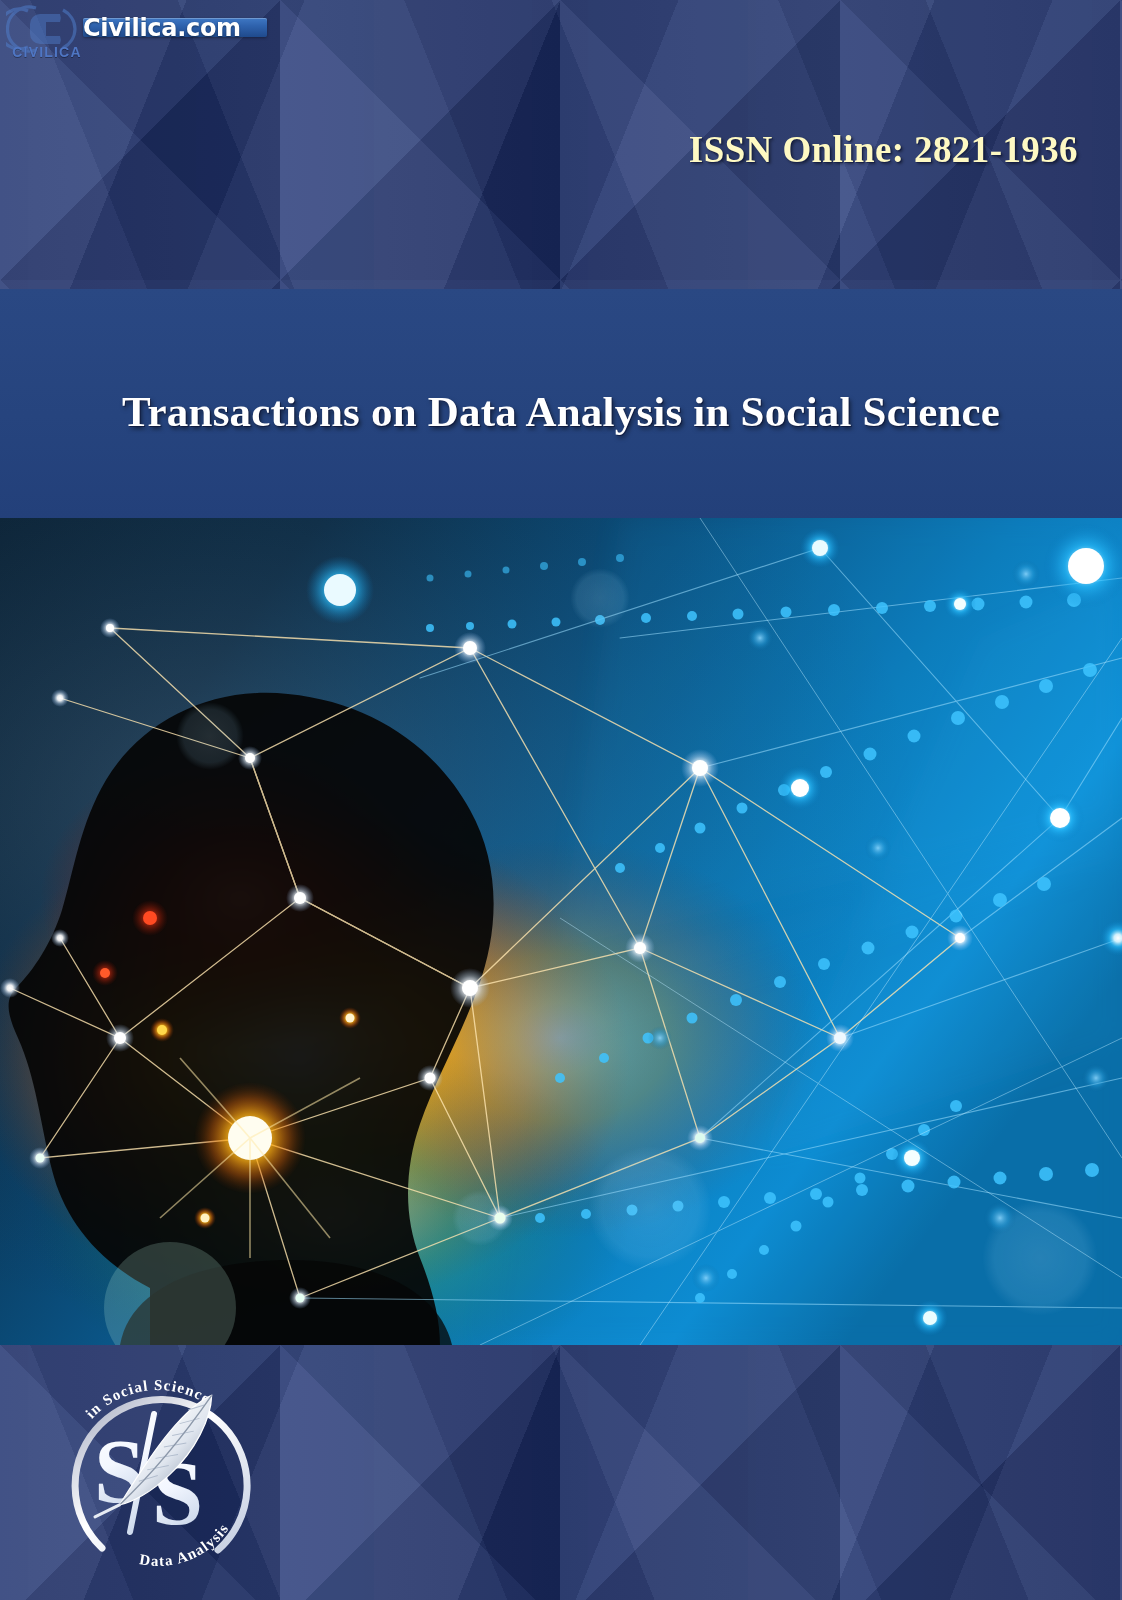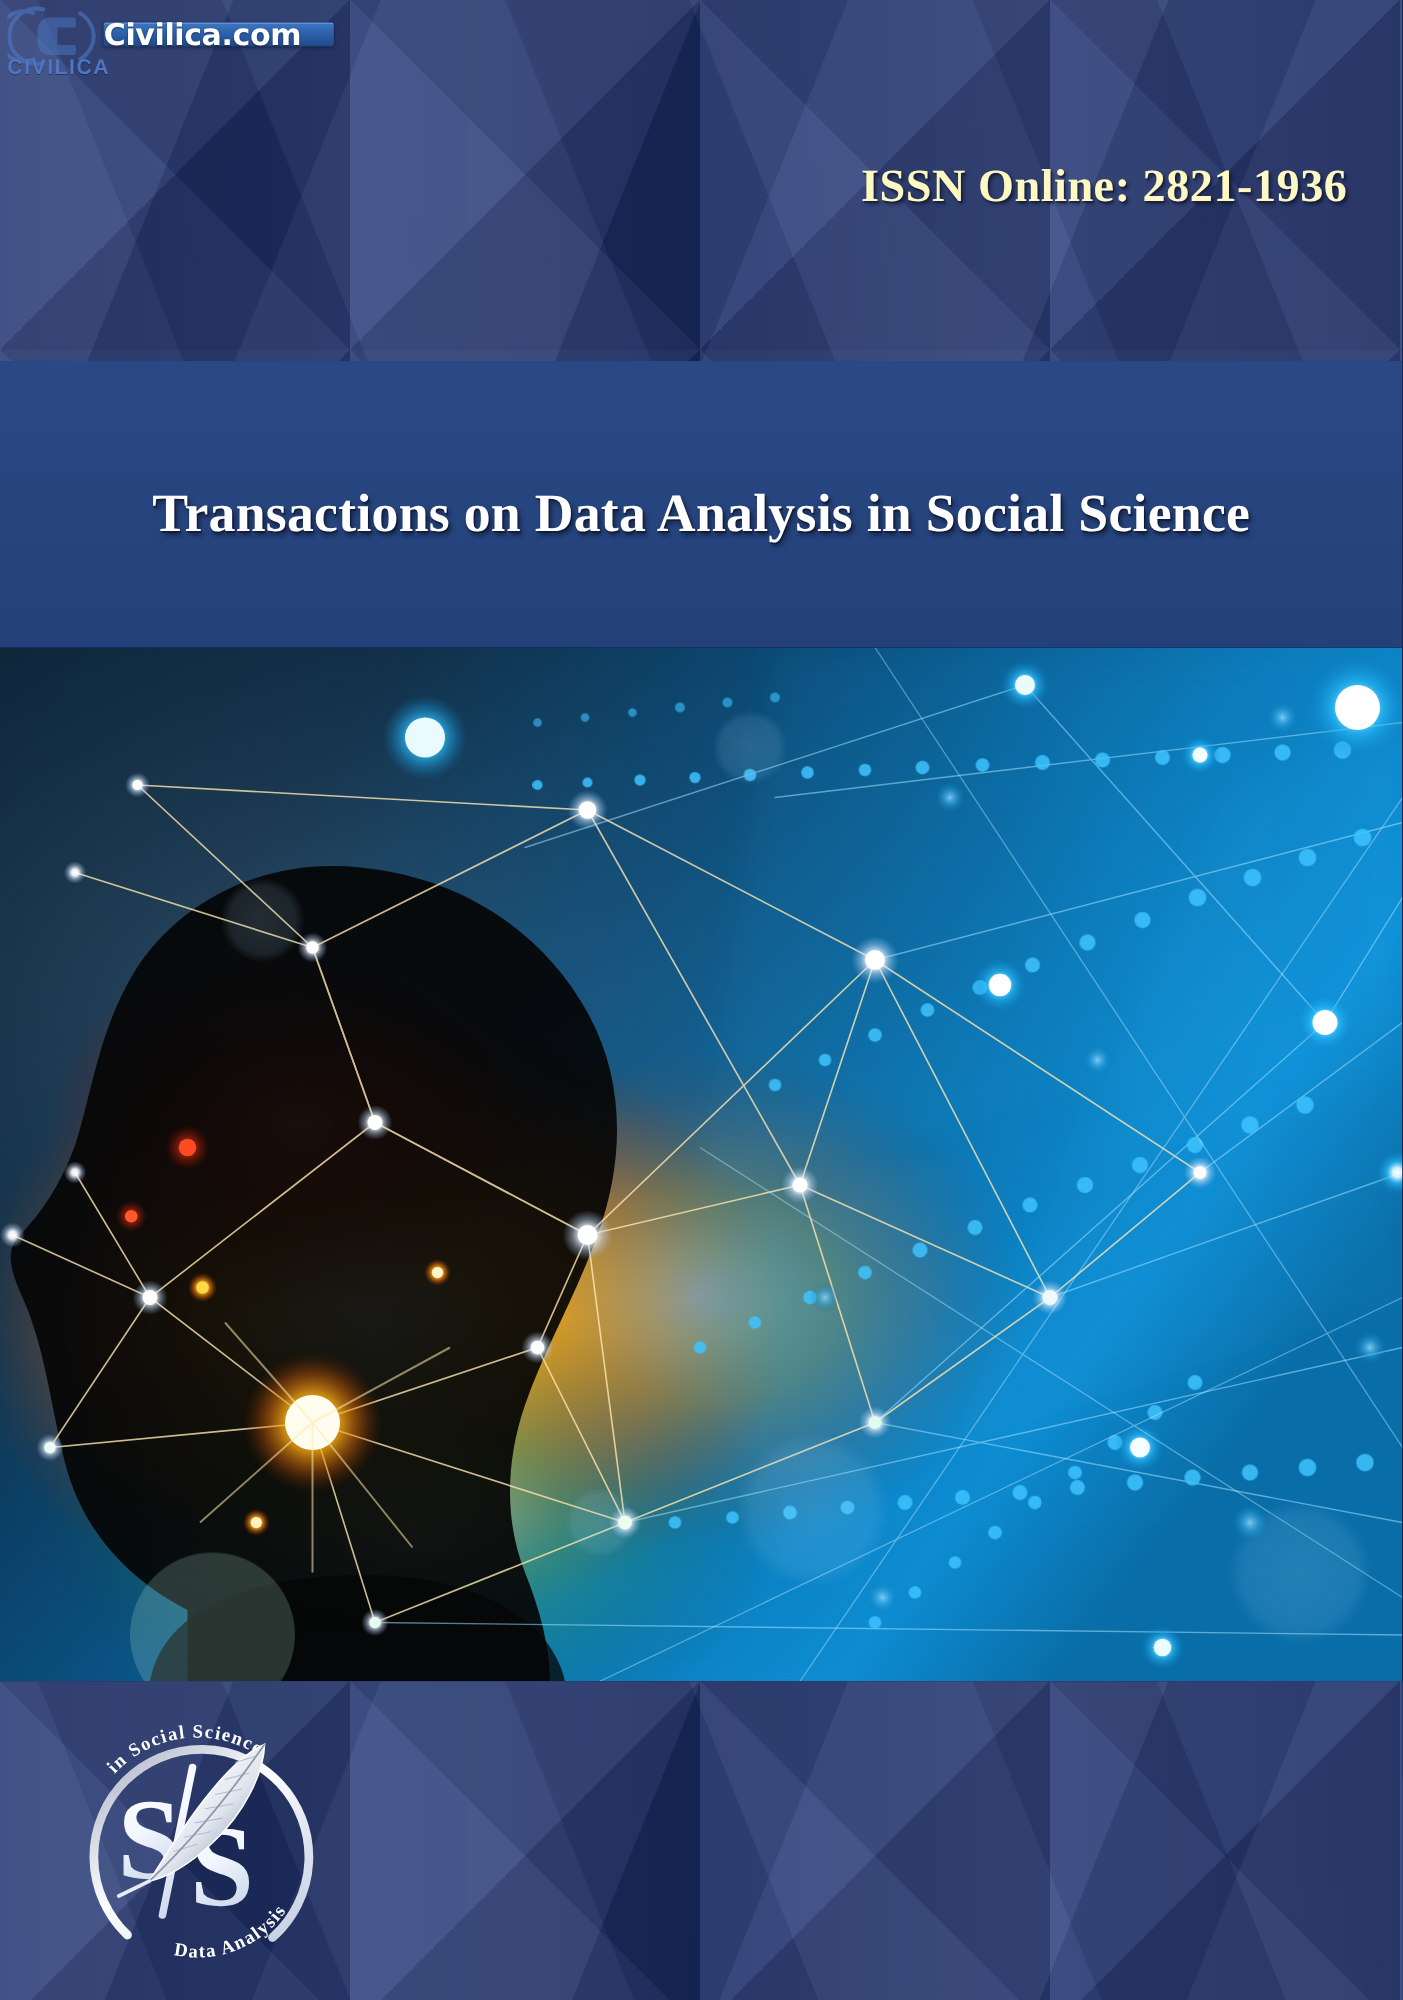--- a/index.html
+++ b/index.html
@@ -54,21 +54,21 @@
     height: 64px;
     opacity: .55;
   }
   #civilica-mark svg { display: block; }
   #civilica-wordmark {
     position: absolute;
     left: 4px;
     top: 44px;
     width: 86px;
     text-align: center;
-    font-size: 17px;
+    font-size: 14px;
     font-weight: bold;
     letter-spacing: 1.2px;
     color: #4f76c4;
     text-shadow: 0 1px 0 rgba(0,0,0,.35);
     user-select: none;
   }
   #civilica-badge {
     position: absolute;
     left: 83px;
     top: 18px;

